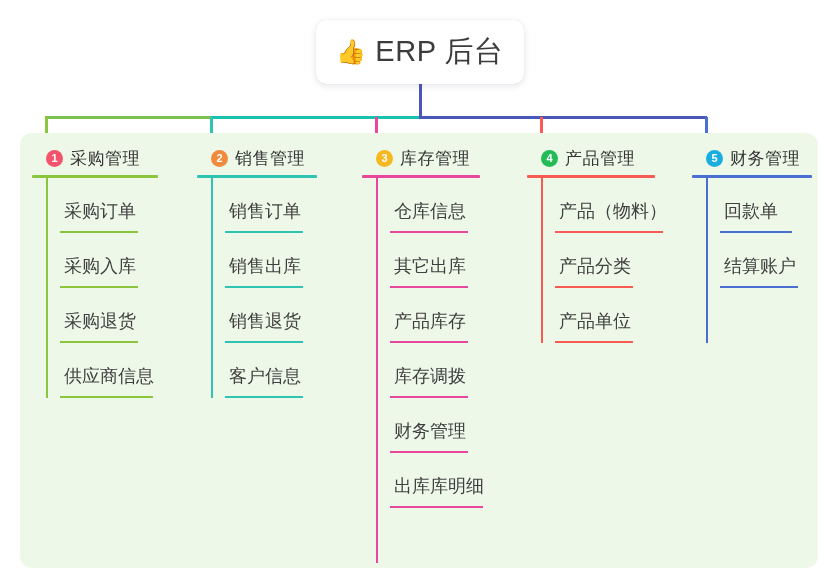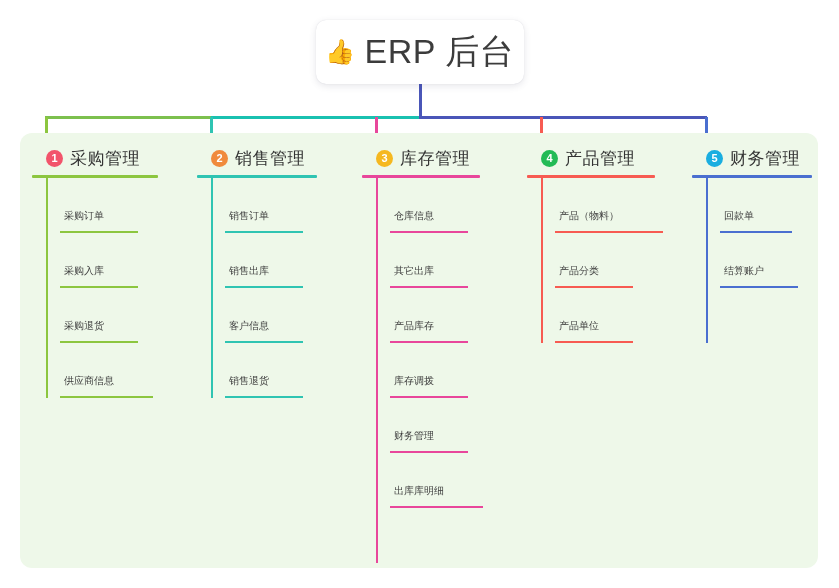--- a/index.html
+++ b/index.html
@@ -31,21 +31,21 @@
     justify-content: center;
     gap: 9px;
     box-sizing: border-box;
   }
   #root-node .thumb {
     font-size: 24px;
     line-height: 1;
     display: inline-block;
   }
   #root-node .root-title {
-    font-size: 34px;
+    font-size: 29px;
     color: #3c3c3c;
     letter-spacing: .5px;
     white-space: nowrap;
   }
 
   
   .vline, .hline {
     position: absolute;
   }
 
@@ -109,21 +109,21 @@
   .leaf {
     position: relative;
     height: 55px;
     box-sizing: border-box;
     padding-left: 18px;
   }
   .leaf-label {
     position: absolute;
     left: 18px;
     bottom: 10px;
-    font-size: 10px;
+    font-size: 18px;
     color: #3f3f3f;
     white-space: nowrap;
   }
   .leaf-underline {
     position: absolute;
     left: 14px;
     bottom: 0;
     height: 2px;
   }
 </style>
@@ -186,25 +186,25 @@
         <div class="spine" style="background: rgb(47, 196, 178); height: 220px;"></div>
         <div class="leaf">
           <span class="leaf-label">销售订单</span>
           <div class="leaf-underline" style="background: rgb(47, 196, 178); width: 78px;"></div>
         </div>
         <div class="leaf">
           <span class="leaf-label">销售出库</span>
           <div class="leaf-underline" style="background: rgb(47, 196, 178); width: 78px;"></div>
         </div>
         <div class="leaf">
+          <span class="leaf-label">销售退货</span>
+          <div class="leaf-underline" style="background: rgb(47, 196, 178); width: 78px;"></div>
+        </div>
+        <div class="leaf">
           <span class="leaf-label">客户信息</span>
-          <div class="leaf-underline" style="background: rgb(47, 196, 178); width: 78px;"></div>
-        </div>
-        <div class="leaf">
-          <span class="leaf-label">销售退货</span>
           <div class="leaf-underline" style="background: rgb(47, 196, 178); width: 78px;"></div>
         </div>
       </div>
     </div>
     <div class="branch" style="left: 362px;">
       <div class="branch-header">
         <span class="badge" style="background: rgb(245, 184, 32);">3</span>
         <span class="branch-title">库存管理</span>
       </div>
       <div class="branch-underline" style="width: 118px; background: rgb(232, 71, 155);"></div>

